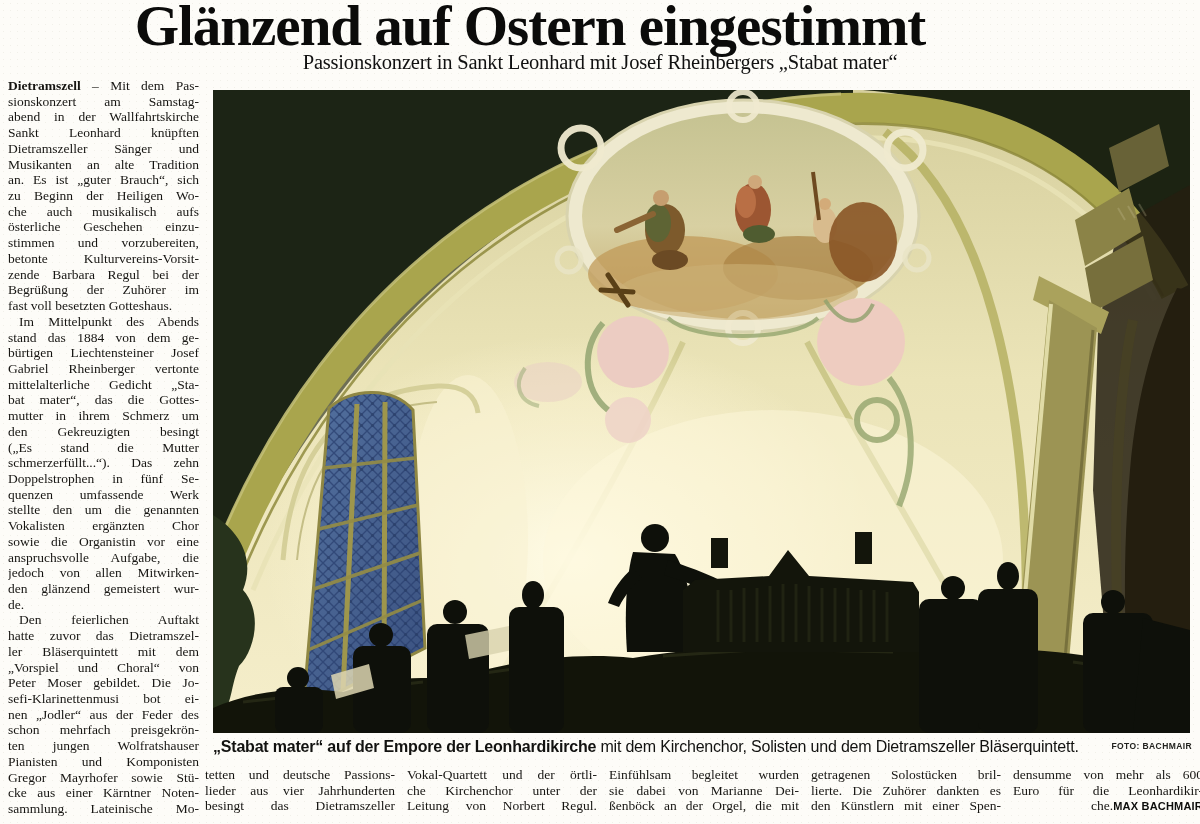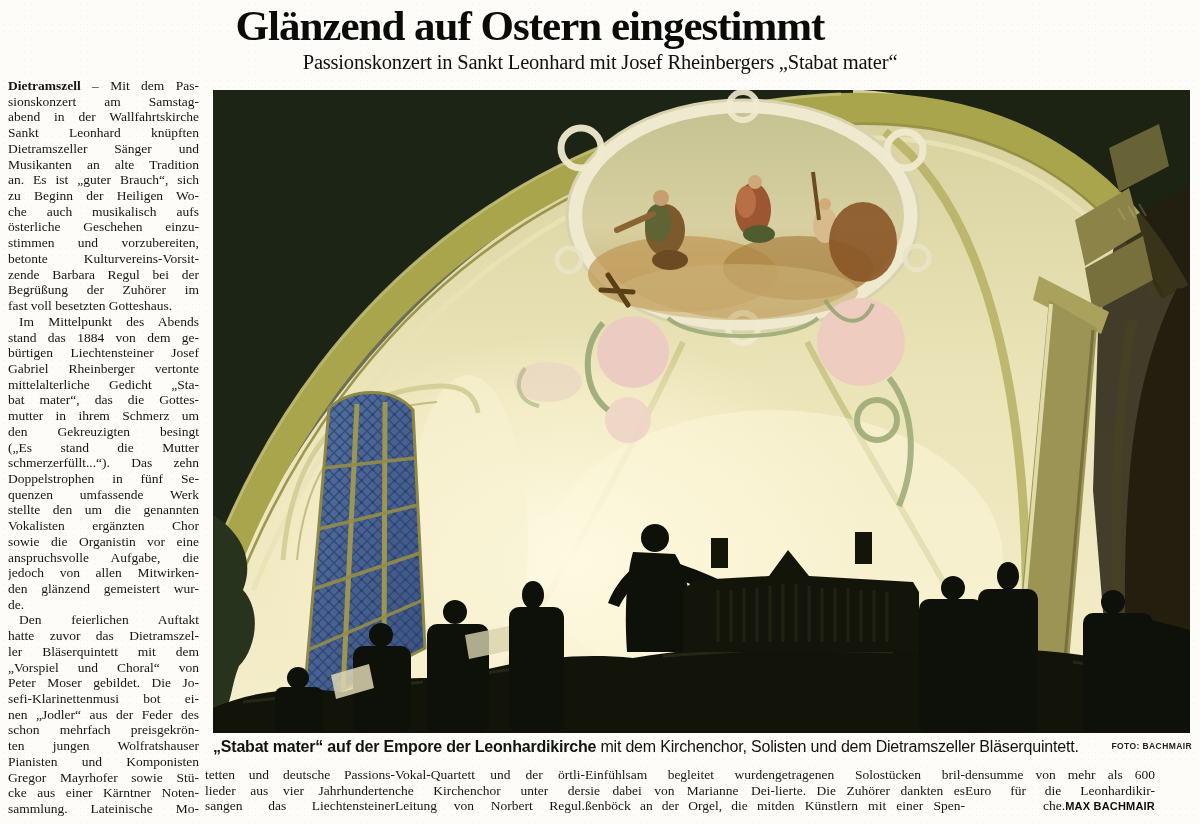--- a/index.html
+++ b/index.html
@@ -5,21 +5,21 @@
   html,body{margin:0;padding:0;background:#e8e6e0;}
   .page{
     position:relative;width:1200px;height:824px;margin:0 auto;overflow:hidden;
     background-color:#fdfcf8;
     background-image:radial-gradient(rgba(190,185,165,.18) .5px, transparent .6px);
     background-size:7px 7px;
     font-family:"Liberation Serif", serif;color:#131311;
   }
   .headline{
     position:absolute;top:1px;left:0;width:1060px;text-align:center;
-    font-size:43px;font-weight:bold;letter-spacing:-1px;line-height:50px;color:#0b0b0a;
+    font-size:57px;font-weight:bold;letter-spacing:-1px;line-height:50px;color:#0b0b0a;
   }
   .subhead{
     position:absolute;top:51px;left:0;width:1200px;text-align:center;
     font-size:20.5px;font-weight:normal;letter-spacing:-.2px;color:#111;
   }
   .left-col{
     position:absolute;left:8px;top:78px;width:191px;
     font-size:13.5px;line-height:15.72px;color:#161512;
   }
   .line{
@@ -37,21 +37,21 @@
     white-space:nowrap;overflow:hidden;
   }
   .caption .cap-bold{font-weight:bold;}
   .credit{
     position:absolute;right:8px;top:741px;
     font-family:"Liberation Sans", sans-serif;font-size:8.5px;font-weight:600;
     letter-spacing:.4px;color:#23231f;
   }
   .bottom-cols{
     position:absolute;left:205px;top:767px;width:990px;
-    display:flex;gap:0;
+    display:flex;gap:12px;
     font-size:13.5px;line-height:15.72px;color:#161512;
   }
   .bcol{width:190px;flex:0 0 190px;}
   .author-line{display:flex;justify-content:flex-end;align-items:baseline;}
   .author{
     font-family:"Liberation Sans", sans-serif;font-weight:bold;
     font-size:11px;letter-spacing:.2px;color:#0d0d0b;
   }
 </style>
 </head>
@@ -287,21 +287,21 @@
 
   <div class="caption">
     <span class="cap-bold">„Stabat mater“ auf der Empore der Leonhardikirche</span><span> mit dem Kirchenchor, Solisten und dem Dietramszeller Bläserquintett.</span>
   </div>
   <div class="credit">FOTO: BACHMAIR</div>
 
   <div class="bottom-cols">
     <div class="bcol">
         <div class="line">tetten und deutsche Passions-</div>
         <div class="line">lieder aus vier Jahrhunderten</div>
-        <div class="line">sangen das Liechtensteiner</div>
+        <div class="line">besingt das Dietramszeller</div>
       </div>
     <div class="bcol">
         <div class="line">Vokal-Quartett und der örtli-</div>
         <div class="line">che Kirchenchor unter der</div>
         <div class="line">Leitung von Norbert Regul.</div>
       </div>
     <div class="bcol">
         <div class="line">Einfühlsam begleitet wurden</div>
         <div class="line">sie dabei von Marianne Dei-</div>
         <div class="line">ßenböck an der Orgel, die mit</div>

